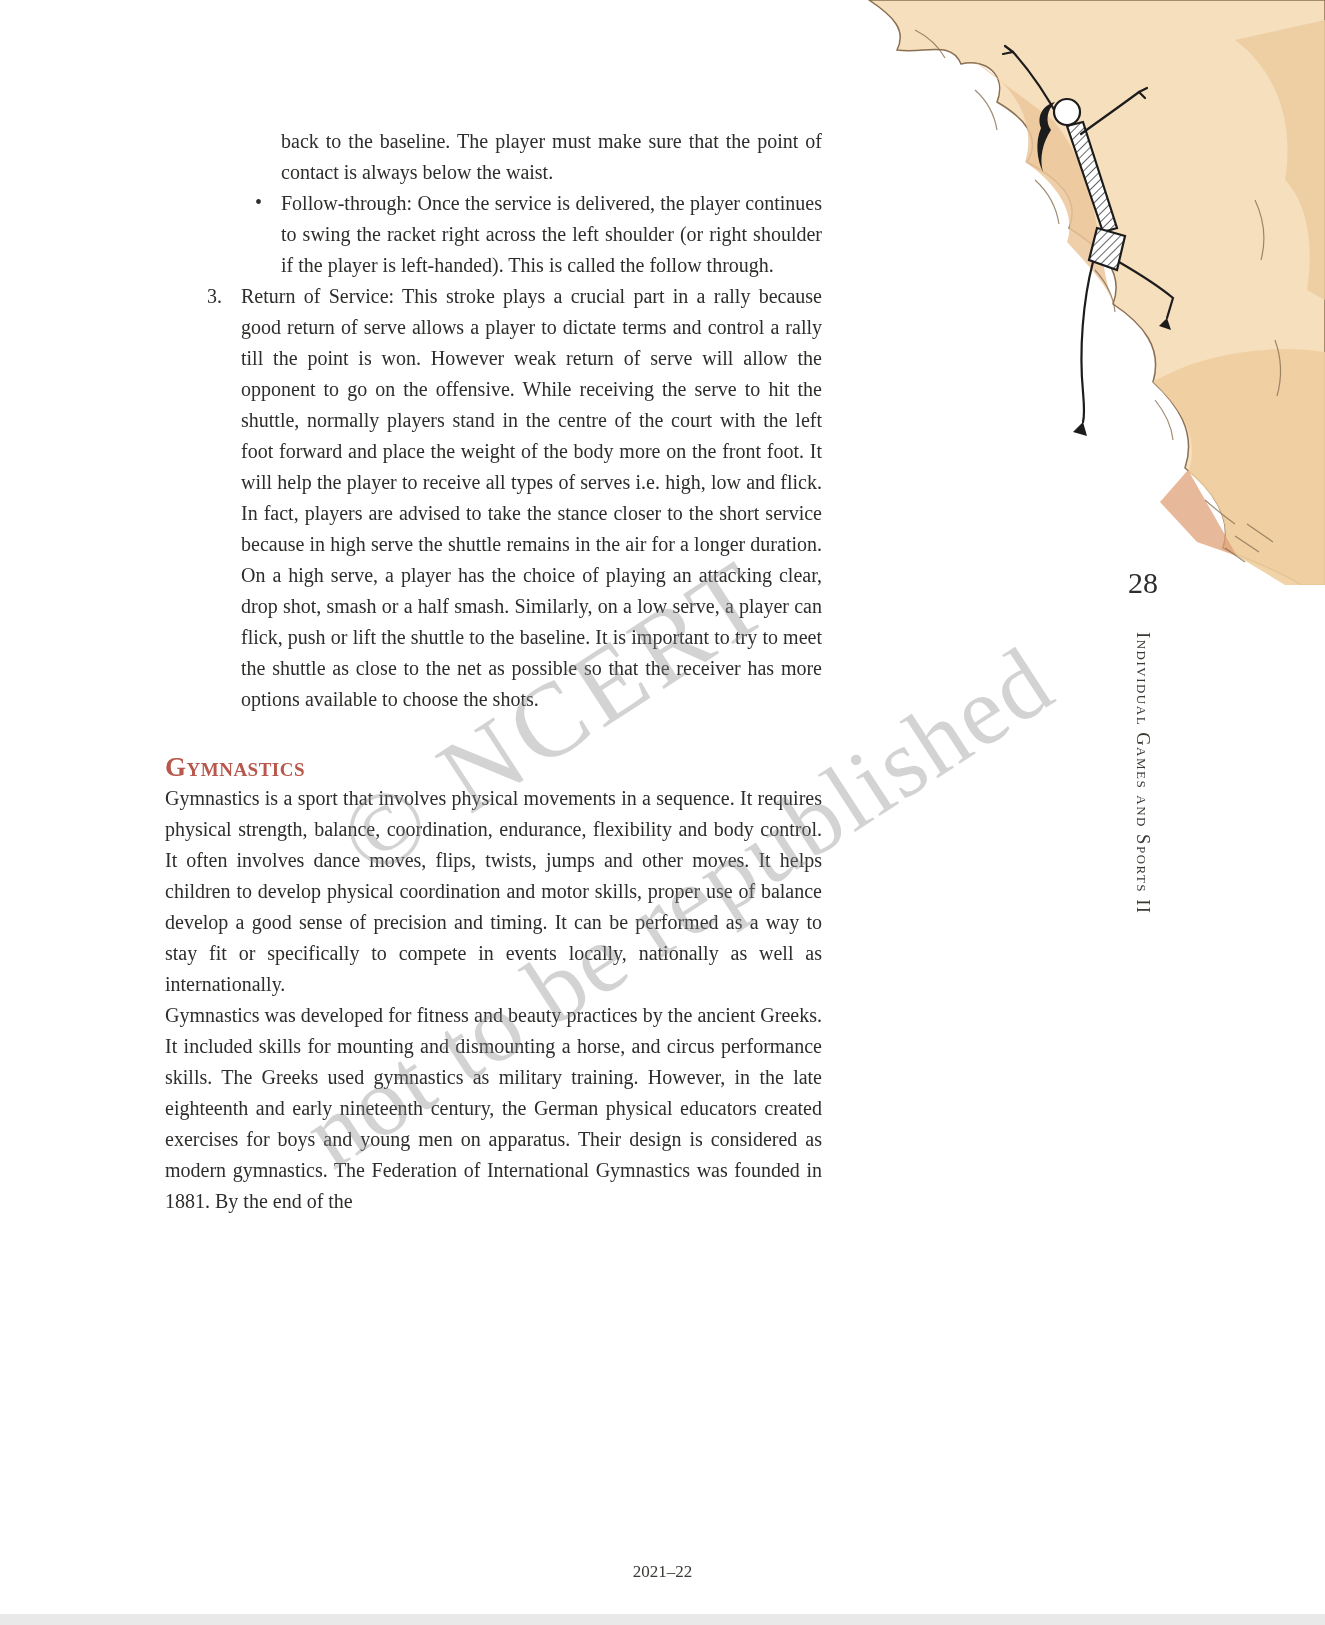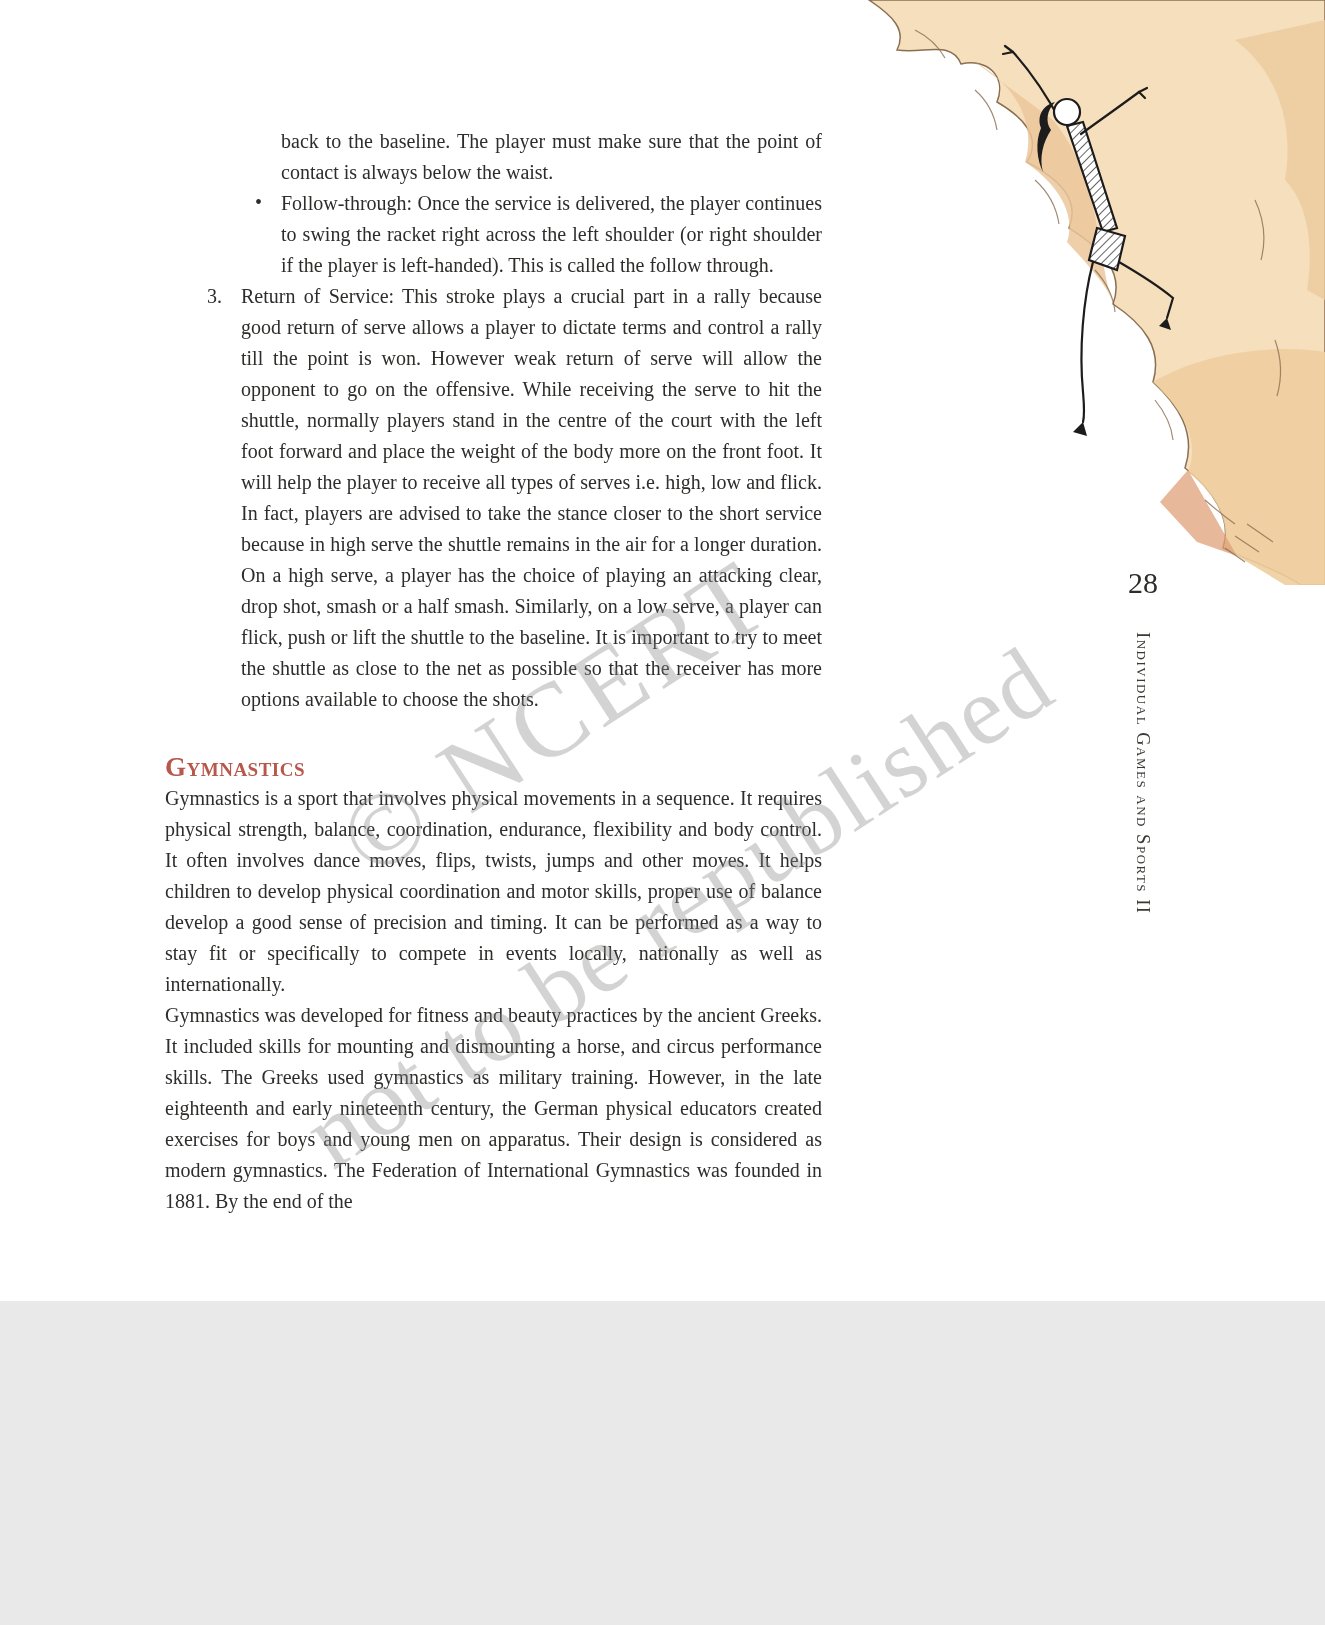--- a/index.html
+++ b/index.html
@@ -1,19 +1,19 @@
 <!DOCTYPE html>
 <html><head>
 <meta charset="utf-8">
 <style>
   * { margin:0; padding:0; box-sizing:border-box; }
   html,body { background:#e9e9e9; }
   .page {
     position:relative;
-    width:1325px; height:1301px;
+    width:1325px; height:1614px;
     margin:0 auto;
     background:#ffffff;
     font-family:"Liberation Serif", serif;
     color:#2e2d2b;
     overflow:hidden;
   }
 
   
   .main-col {
     position:absolute;
@@ -188,19 +188,20 @@
 
 
     <div class="body-text">Gymnastics was developed for fitness and beauty practices by the ancient Greeks. It included skills for mounting and dismounting a horse, and circus performance skills. The Greeks used gymnastics as military training. However, in the late eighteenth and early nineteenth century, the German physical educators created exercises for boys and young men on apparatus. Their design is considered as modern gymnastics. The Federation of International Gymnastics was founded in 1881. By the end of the</div>
 
   </div>
 
   <div class="page-number">28</div>
 
   <div class="sidebar-title">Individual Games and Sports II</div>
 
+  <div class="footer">2021–22</div>
 
   <div class="watermark">
     <div class="wm1">© NCERT</div>
     <div class="wm2">not to be republished</div>
   </div>
 
 </div>
 
 </body></html>

